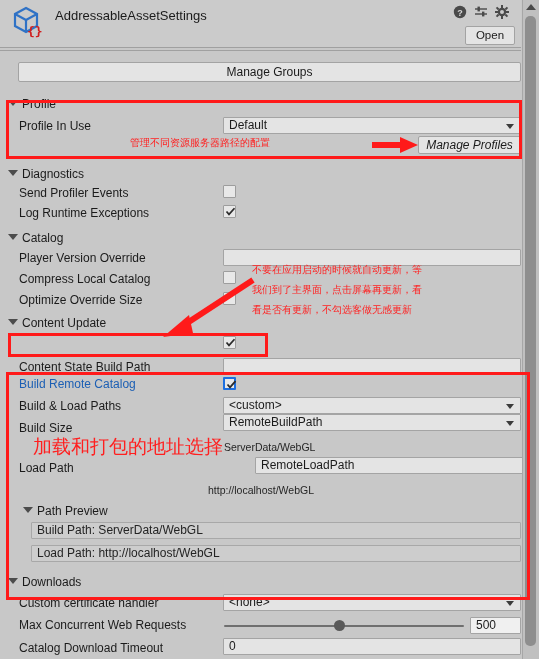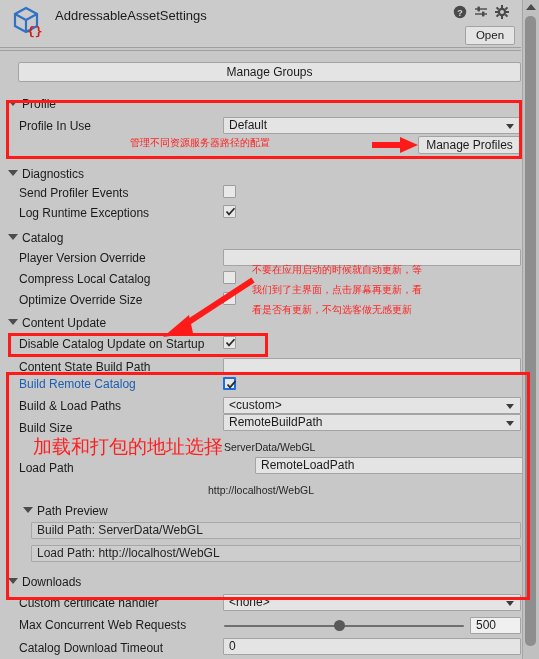--- a/index.html
+++ b/index.html
@@ -127,21 +127,21 @@
 
   <div class="btn" style="left:18px;top:62px;width:503px;height:20px;line-height:19px;">Manage Groups</div>
 
   <div class="foldout" style="left:8px;top:97px;">
     <span class="tri"></span><span>Profile</span>
   </div>
 
   <div class="lbl" style="left:19px;top:119px;">Profile In Use</div>
   <div class="field popup" style="left:223px;top:117px;width:298px;">Default</div>
 
-  <div class="btn" style="left:418px;top:136px;width:103px;height:18px;line-height:17px;">Manage Profiles</div>
+  <div class="btn" style="left:418px;top:136px;width:103px;height:18px;line-height:17px;font-style:italic;">Manage Profiles</div>
 
   <div class="foldout" style="left:8px;top:167px;">
     <span class="tri"></span><span>Diagnostics</span>
   </div>
   <div class="lbl" style="left:19px;top:186px;">Send Profiler Events</div>
   <div class="cbox" style="left:223px;top:185px;"></div>
 
   <div class="lbl" style="left:19px;top:206px;">Log Runtime Exceptions</div>
   <div class="cbox" style="left:223px;top:205px;">
     <svg class="ck" viewBox="0 0 11 11">
@@ -159,21 +159,20 @@
   <div class="lbl" style="left:19px;top:272px;">Compress Local Catalog</div>
   <div class="cbox" style="left:223px;top:271px;"></div>
 
   <div class="lbl" style="left:19px;top:293px;">Optimize Override Size</div>
   <div class="cbox" style="left:223px;top:292px;"></div>
 
   <div class="foldout" style="left:8px;top:316px;">
     <span class="tri"></span><span>Content Update</span>
   </div>
 
-  <div class="lbl" style="left:19px;top:337px;">Disable Catalog Update on Startup</div>
   <div class="cbox" style="left:223px;top:336px;">
     <svg class="ck" viewBox="0 0 11 11">
         <path d="M1.5 5.5 L4 8.4 L9.5 2.2" stroke="#2b2b2b" stroke-width="1.7" fill="none"></path>
       </svg>
   </div>
 
   <div class="lbl" style="left:19px;top:360px;">Content State Build Path</div>
   <div class="field" style="left:223px;top:358px;width:298px;"></div>
 
   <div class="lbl blue" style="left:19px;top:377px;">Build Remote Catalog</div>

